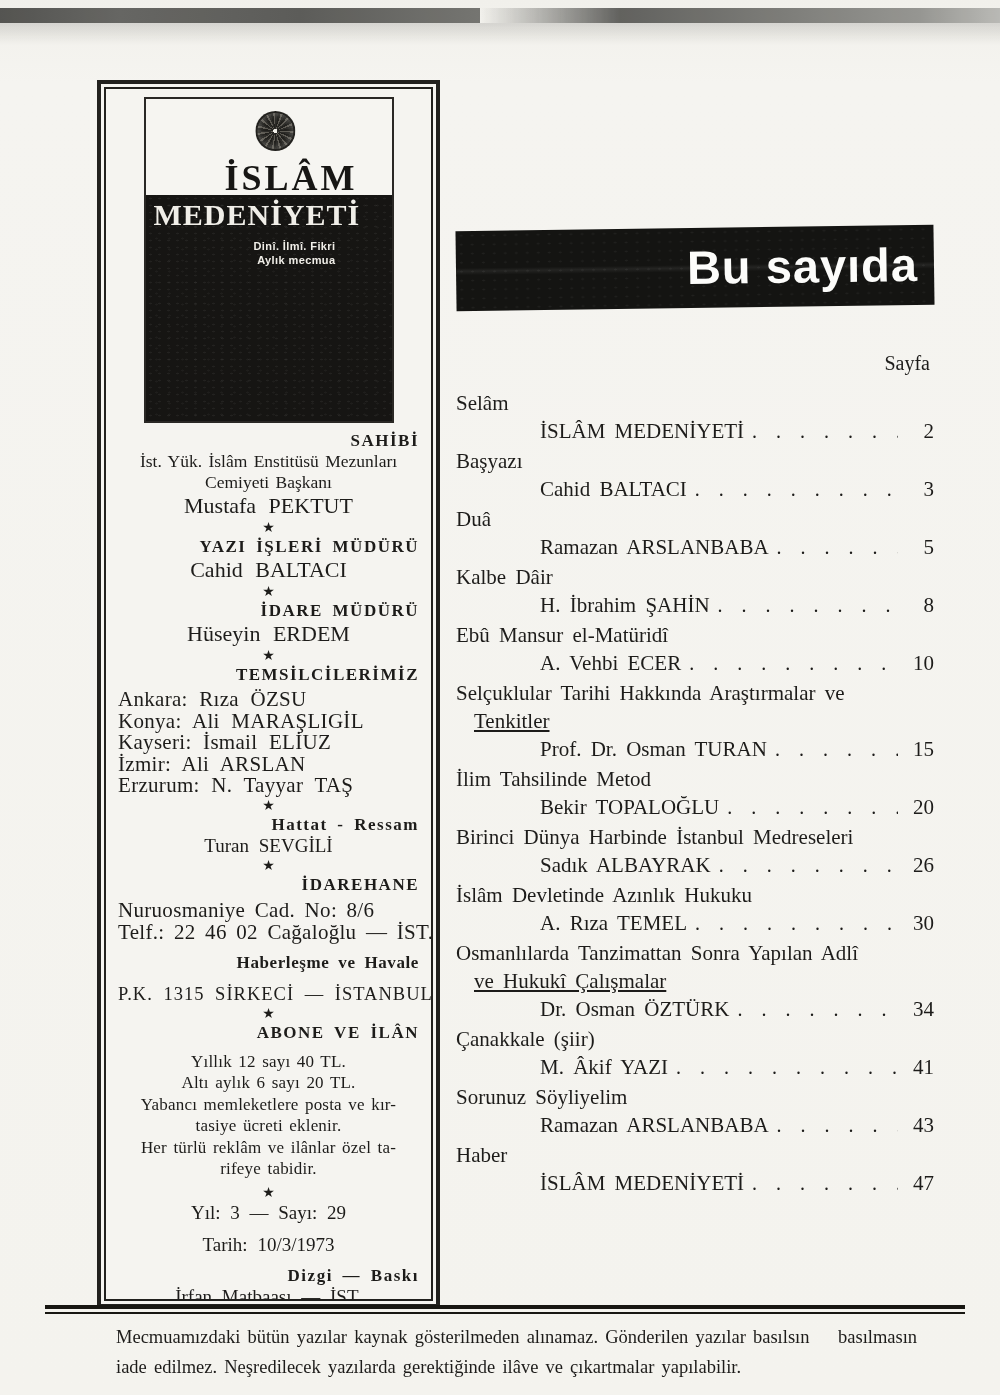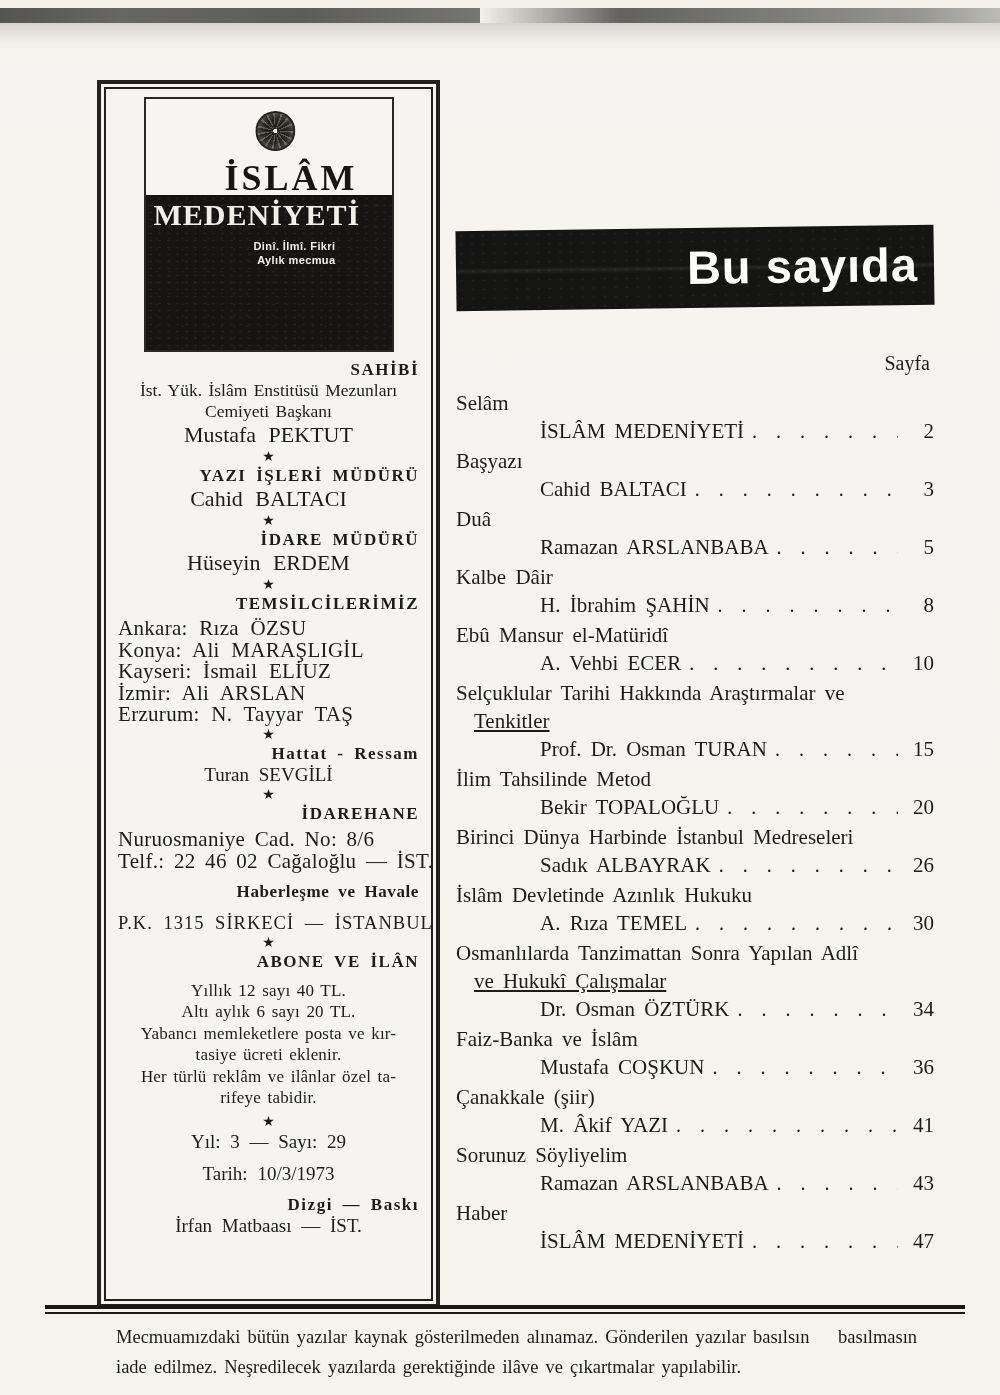--- a/index.html
+++ b/index.html
@@ -22,21 +22,21 @@
   
   .sidebar {
     position:absolute; left:97px; top:80px; width:343px; height:1228px;
     border:4px solid #22211e; box-sizing:border-box; background:#f5f4f0;
   }
   .sidebar-inner {
     position:absolute; inset:3px; border:2px solid #22211e;
     padding:6px 12px 0 12px; box-sizing:border-box; overflow:hidden;
   }
   .cover {
-    width:250px; height:255px; margin:2px auto 8px auto; position:relative;
+    width:250px; height:326px; margin:2px auto 8px auto; position:relative;
     border:2px solid #2a2825; box-sizing:border-box; background:#171614;
   }
   .cover-top { position:absolute; top:0; left:0; right:0; height:96px; background:#f6f5f1; }
   .ornament {
     position:absolute; top:12px; left:50%; transform:translateX(-34%);
     width:40px; height:40px; border-radius:50%;
     background:
       radial-gradient(circle at 50% 50%, #f1efe9 0 2px, rgba(0,0,0,0) 2px 3px),
       repeating-conic-gradient(from 8deg, #21201d 0deg 9deg, #5d5a53 9deg 16deg, #2c2b28 16deg 24deg);
     box-shadow: inset 0 0 0 2px #23221f, inset 0 0 6px 3px rgba(245,244,240,.25);
@@ -268,28 +268,20 @@
     <div class="toc-entry">
       <div class="toc-title">Osmanlılarda Tanzimattan Sonra Yapılan Adlî</div>
       <div class="toc-title t2">ve Hukukî Çalışmalar</div>
       <div class="toc-author-row">
         <span class="toc-author">Dr. Osman ÖZTÜRK</span>
         <span class="leader"></span>
         <span class="toc-page">34</span>
       </div>
     </div>
 
-    <div class="toc-entry">
-      <div class="toc-title">Faiz-Banka ve İslâm</div>
-      <div class="toc-author-row">
-        <span class="toc-author">Mustafa COŞKUN</span>
-        <span class="leader"></span>
-        <span class="toc-page">36</span>
-      </div>
-    </div>
 
     <div class="toc-entry">
       <div class="toc-title">Çanakkale (şiir)</div>
       <div class="toc-author-row">
         <span class="toc-author">M. Âkif YAZI</span>
         <span class="leader"></span>
         <span class="toc-page">41</span>
       </div>
     </div>
 

